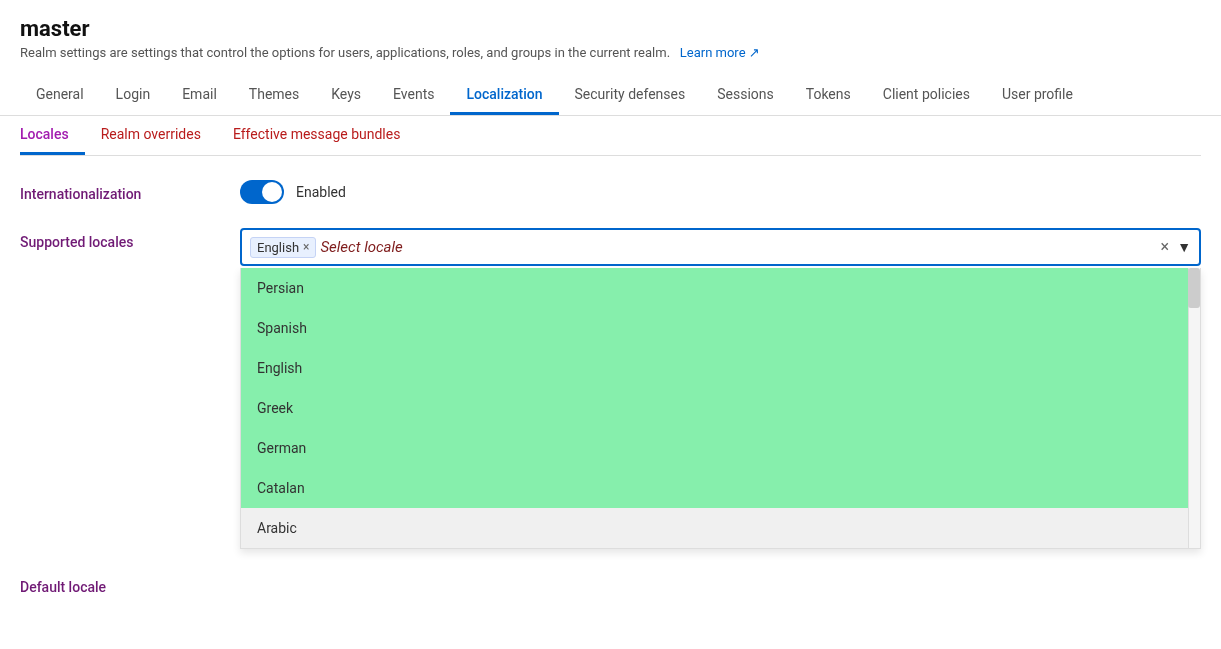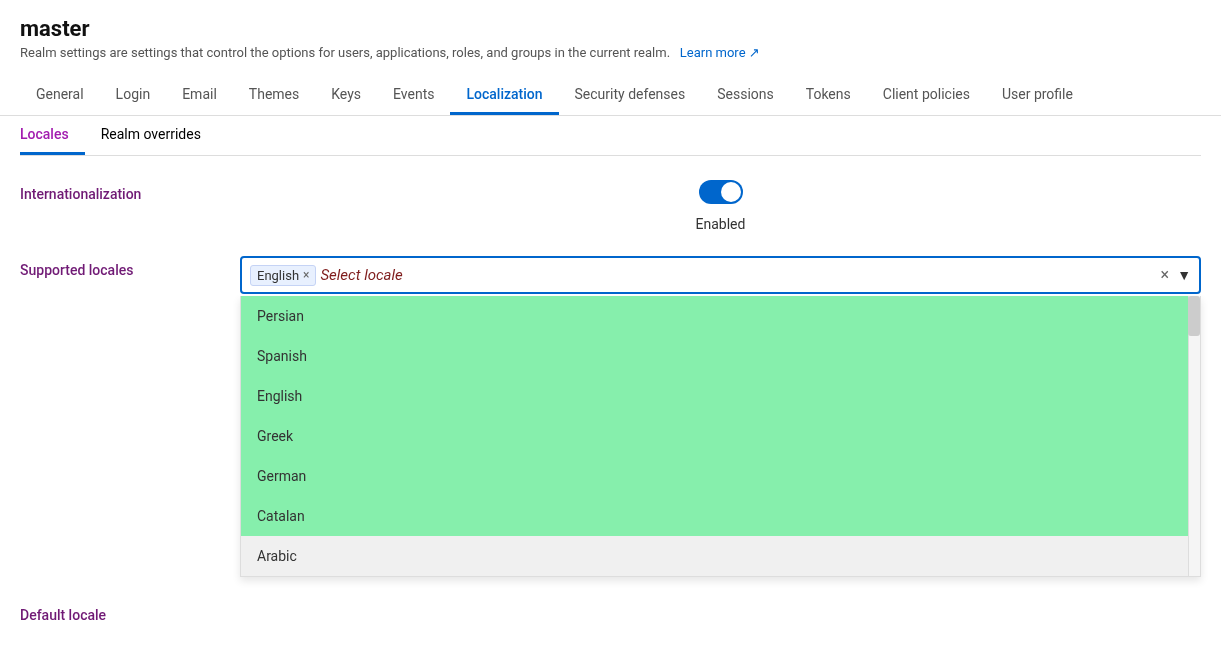--- a/index.html
+++ b/index.html
@@ -22,33 +22,33 @@
       display: inline-block;
     }
     .main-tab.active { color: #0066cc; border-bottom: 3px solid #0066cc; font-weight: 500; }
 
     .content { padding: 0 20px; }
 
     .sub-tabs { display: flex; gap: 0; border-bottom: 1px solid #ddd; margin-bottom: 24px; }
     .sub-tab {
       padding: 10px 16px;
       font-size: 14px;
-      color: #000000;
+      color: #b91c1c;
       cursor: pointer;
       border-bottom: 3px solid transparent;
       text-decoration: none;
     }
     .sub-tab:first-child { padding-left: 0; }
     .sub-tab.active { color: #a21caf; border-bottom: 3px solid #0066cc; font-weight: 500; }
 
     .form-section { display: flex; align-items: flex-start; margin-bottom: 24px; }
     .form-label { width: 220px; min-width: 220px; font-size: 14px; color: #701a75; padding-top: 6px; font-weight: 500; }
     .form-control { flex: 1; }
 
-    .toggle-row { display: flex; align-items: center; gap: 12px; flex-direction: column; }
+    .toggle-row { display: flex; align-items: center; gap: 12px; }
     .toggle {
       position: relative;
       width: 44px;
       height: 24px;
       background: #0066cc;
       border-radius: 12px;
       cursor: pointer;
       flex-shrink: 0;
     }
     .toggle::after {
@@ -185,20 +185,21 @@
     <a href="#" class="main-tab">Sessions</a>
     <a href="#" class="main-tab">Tokens</a>
     <a href="#" class="main-tab">Client policies</a>
     <a href="#" class="main-tab">User profile</a>
   </nav>
 
 <div class="content">
   <nav class="sub-tabs">
   <a href="#" class="sub-tab active">Locales</a>
       <a href="#" class="sub-tab">Realm overrides</a>
+      <a href="#" class="sub-tab">Effective message bundles</a>
     </nav>
 
   <div class="form-section">
     <div class="form-label">Internationalization</div>
     <div class="form-control">
       <div class="toggle-row">
         <div class="toggle"></div>
         <span class="toggle-label">Enabled</span>
       </div>
     </div>

